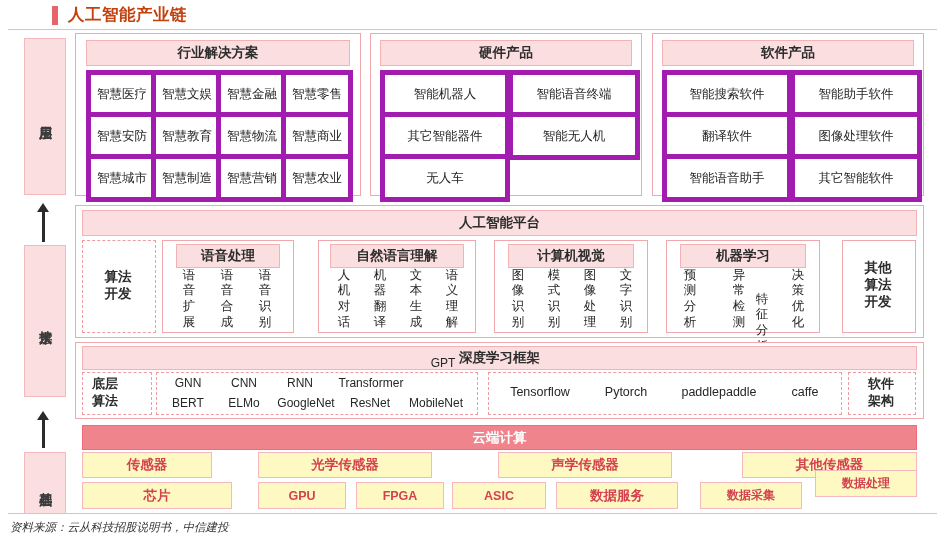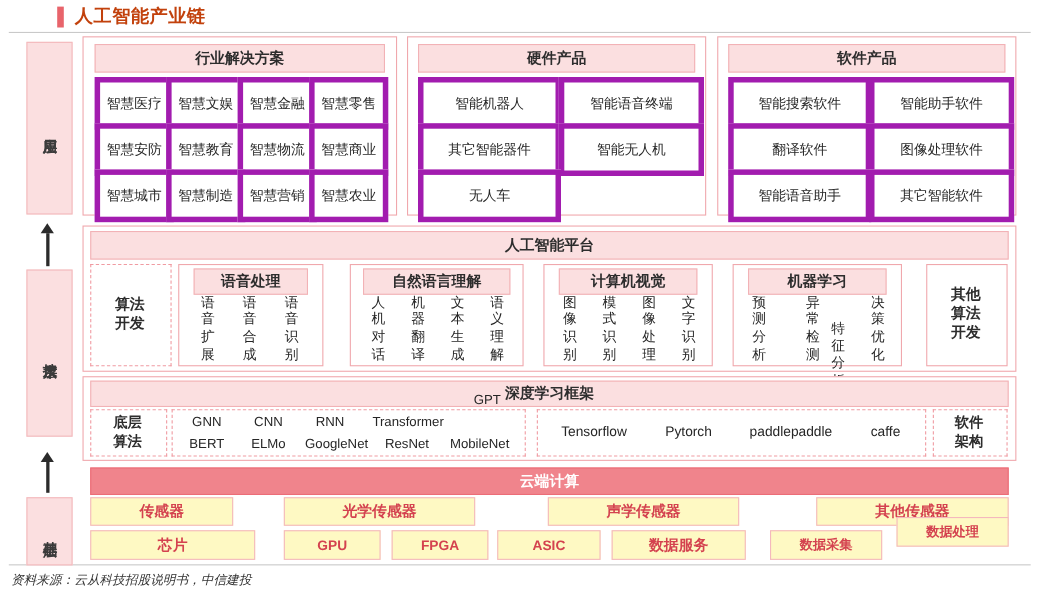--- a/index.html
+++ b/index.html
@@ -278,21 +278,21 @@
 <div class="centerlabel" style="left:842px;top:240px;width:72px;height:91px;">
   <span style="width:34px;">其他算法开发</span>
 </div>
 
 <div class="panel" style="left:75px;top:342px;width:847px;height:75px;"></div>
 <div class="panel-head" style="position:absolute;left:82px;top:346px;width:833px;height:22px;">
   <span>深度学习框架</span>
 </div>
 
 <div class="dashbox" style="left:82px;top:372px;width:68px;height:41px;"></div>
-<div class="centerlabel" style="left:82px;top:372px;width:68px;height:41px;font-size:13px;align-items:center;">
+<div class="centerlabel" style="left:71px;top:372px;width:68px;height:41px;font-size:13px;align-items:center;">
   <span style="width:30px;">底层算法</span>
 </div>
 
 <div class="dashbox" style="left:156px;top:372px;width:320px;height:41px;"></div>
 <div class="plain" style="left:160px;top:373px;width:56px;height:20px;font-size:12px;">
     <span>GNN</span>
   </div>
 <div class="plain" style="left:216px;top:373px;width:56px;height:20px;font-size:12px;">
     <span>CNN</span>
   </div>

